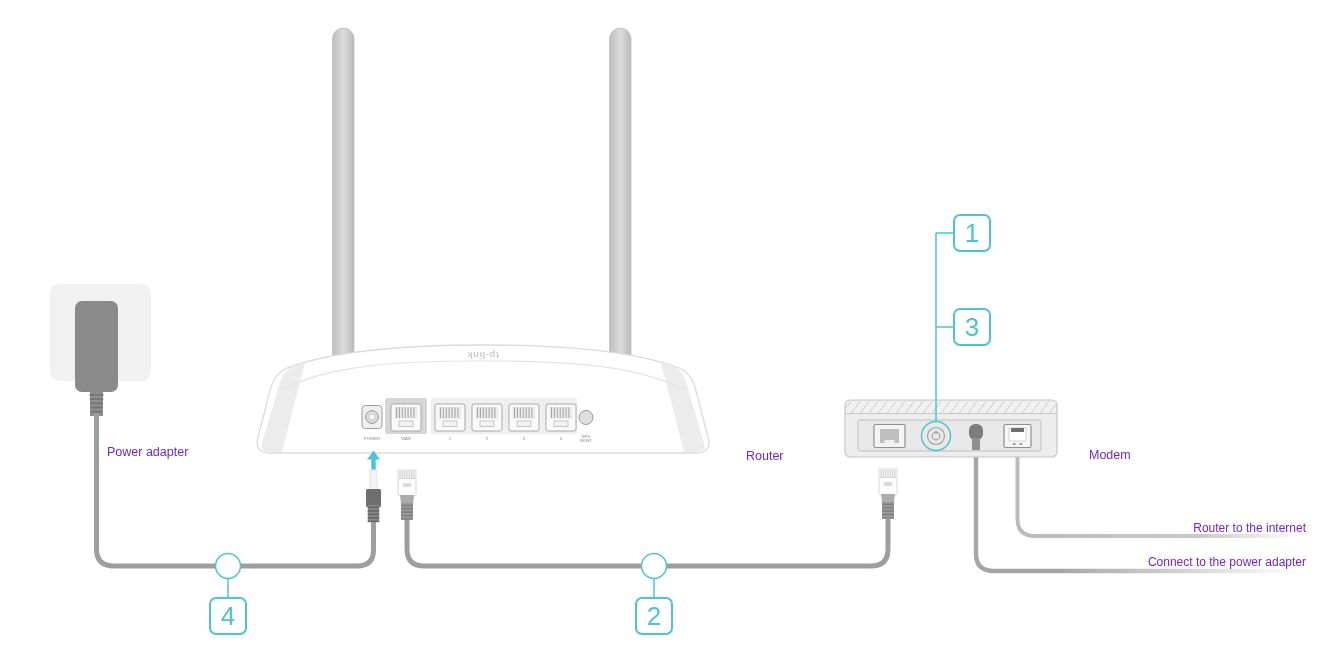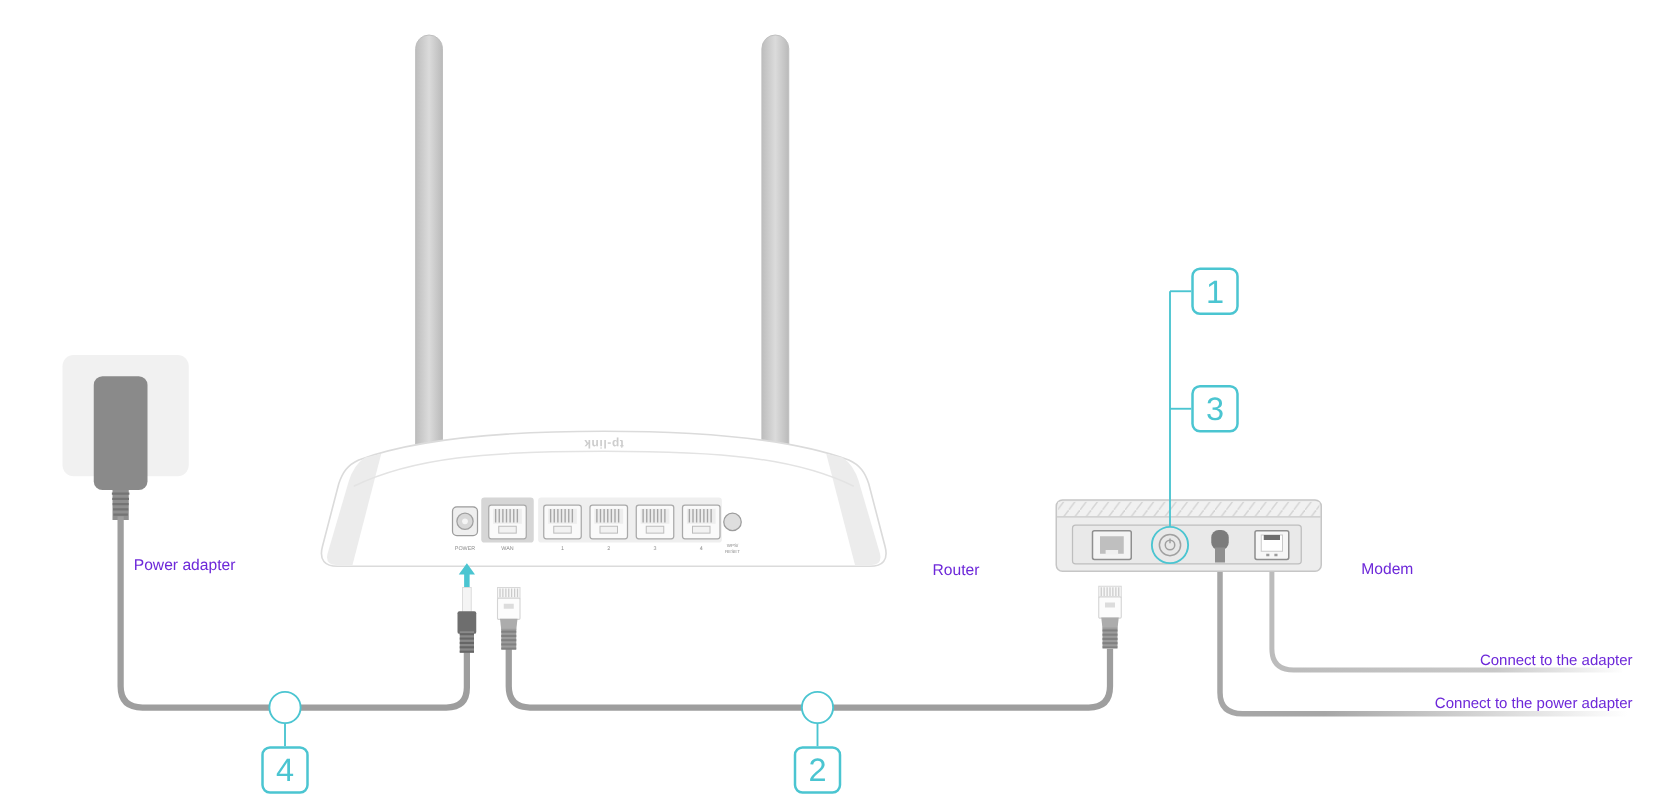--- a/index.html
+++ b/index.html
@@ -208,16 +208,16 @@
   </svg>
 
   <div class="step" style="left:953px;top:214px;">1</div>
   <div class="step" style="left:953px;top:308px;">3</div>
   <div class="step" style="left:635px;top:597px;">2</div>
   <div class="step" style="left:209px;top:597px;">4</div>
 
   <div class="lbl" style="left:107px;top:445px;">Power adapter</div>
   <div class="lbl" style="left:746px;top:449px;">Router</div>
   <div class="lbl" style="left:1069px;top:448px;margin-left:20px;">Modem</div>
-  <div class="lbl right" style="left:1076px;top:521px;font-size:12px;">Connect to the adapter</div>
+  <div class="lbl right" style="left:1076px;top:521px;font-size:12px;">Router to the internet</div>
   <div class="lbl right" style="left:1076px;top:555px;font-size:12px;">Connect to the power adapter</div>
 
 </div>
 
 </body></html>

